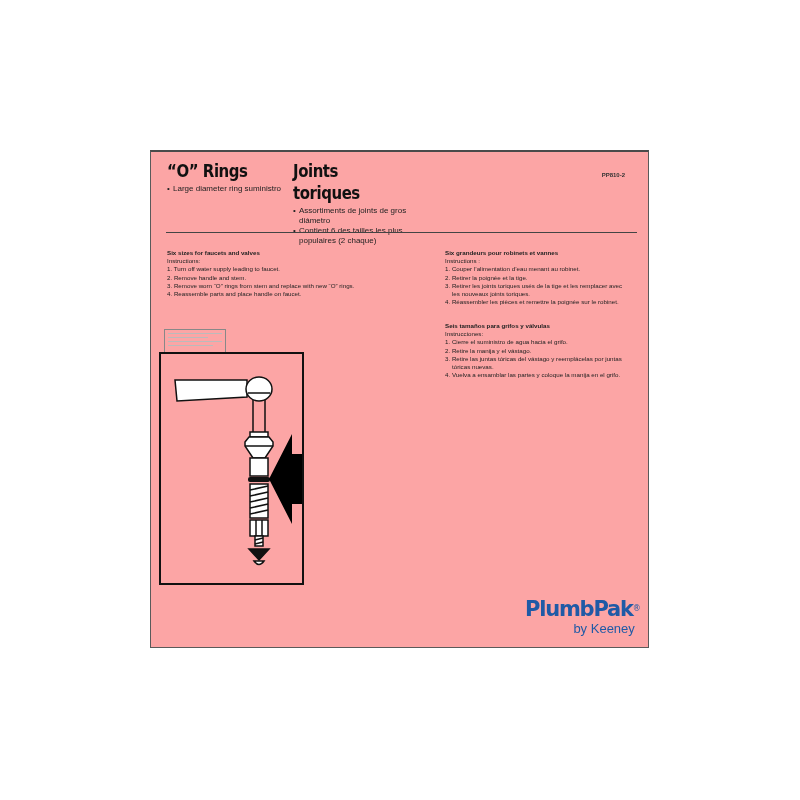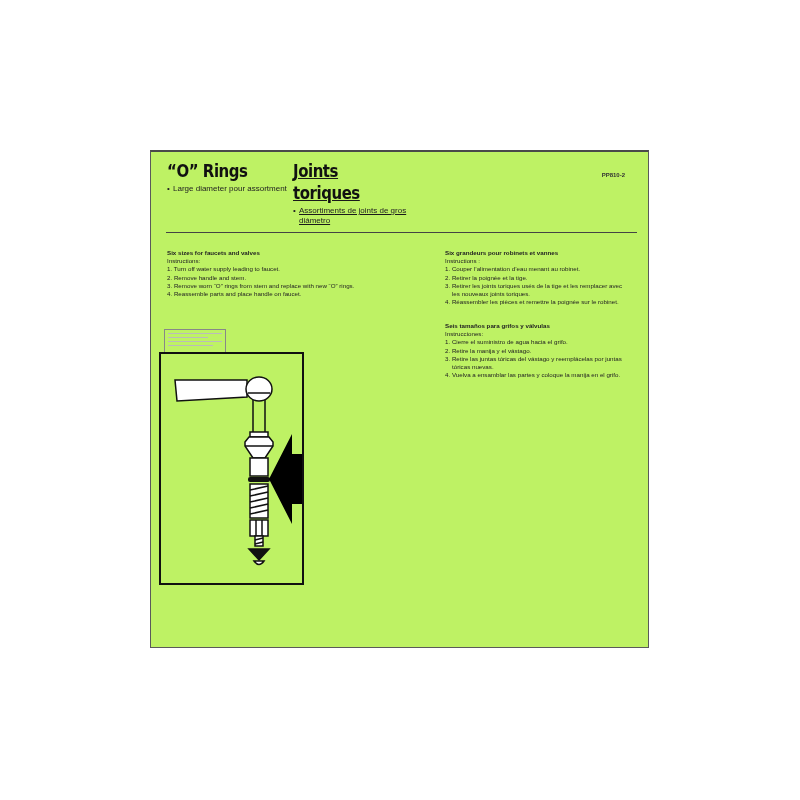--- a/index.html
+++ b/index.html
@@ -1,17 +1,17 @@
 <!DOCTYPE html>
 <html><head>
 <meta charset="utf-8">
 <style>
   html, body { margin:0; padding:0; background:#ffffff; }
   body { width:800px; height:800px; position:relative; overflow:hidden; font-family:"Liberation Sans", sans-serif; color:#1a1a1a; }
-  .card { position:absolute; left:150px; top:150px; width:499px; height:498px; border:1px solid #5a5a5a; border-top:2px solid #4a4a4a; box-sizing:border-box; background:#bef264; }
+  .card { position:absolute; left:150px; top:150px; width:499px; height:498px; border:1px solid #5a5a5a; border-top:2px solid #4a4a4a; box-sizing:border-box; background:#fca5a5; }
   .header { position:absolute; left:16px; top:8px; width:468px; height:72px; }
   .col { position:absolute; top:0; }
   .col h1 { margin:0; font-family:"DejaVu Sans", sans-serif; font-weight:bold; font-size:17px; letter-spacing:-0.5px; line-height:22px; color:#111; transform:scaleX(0.88); transform-origin:left; }
   .col ul { list-style:none; margin:2px 0 0 0; padding:0; }
   .col li { font-size:8px; line-height:10px; padding-left:6px; position:relative; color:#222; }
   .col li::before { content:"•"; position:absolute; left:0; top:0; }
   .sku { position:absolute; right:10px; top:12px; font-size:6px; font-weight:bold; color:#333; }
   .divider { position:absolute; left:15px; top:80px; width:471px; height:1px; background:#444; }
   .instr { position:absolute; font-size:6.2px; line-height:8.2px; color:#222; }
   .instr .title { font-weight:bold; }
@@ -27,27 +27,28 @@
 </style>
 </head>
 <body>
 
 <div class="card">
 
   <div class="header">
     <div class="col" style="left:0; width:130px;">
       <h1>“O” Rings</h1>
       <ul>
-        <li>Large diameter pour assortment</li>
+        <li>Large diameter ring suministro</li>
       </ul>
     </div>
-    <div class="col" style="left:126px; width:128px;text-decoration:underline;">
+    <div class="col" style="left:126px; width:128px;">
       <h1>Joints toriques</h1>
       <ul>
         <li>Assortiments de joints de gros diámetro</li>
+        <li>Contient 6 des tailles les plus populaires (2 chaque)</li>
       </ul>
     </div>
     <div class="sku">PP810-2</div>
   </div>
 
   <div class="divider"></div>
 
   <div class="instr" style="left:16px; top:97px; width:220px;">
     <div class="title">Six sizes for faucets and valves</div>
     <div>Instructions:</div>
@@ -117,14 +118,18 @@
         <path d="M88,195 L108,195 L98,206 Z" fill="#111"></path>
         <path d="M93,207 Q98,214 103,207 Z"></path>
       </g>
 
       <rect x="87" y="123" width="22" height="5" rx="2" fill="#111"></rect>
 
       <path d="M141,100 L131,100 L131,80 L108,125 L131,170 L131,150 L141,150 Z" fill="#000"></path>
     </svg>
   </div>
 
+  <div class="logo">
+    <div class="brand"><span>PlumbPak</span><sup>®</sup></div>
+    <div class="by">by Keeney</div>
+  </div>
 
 </div>
 
 </body></html>

